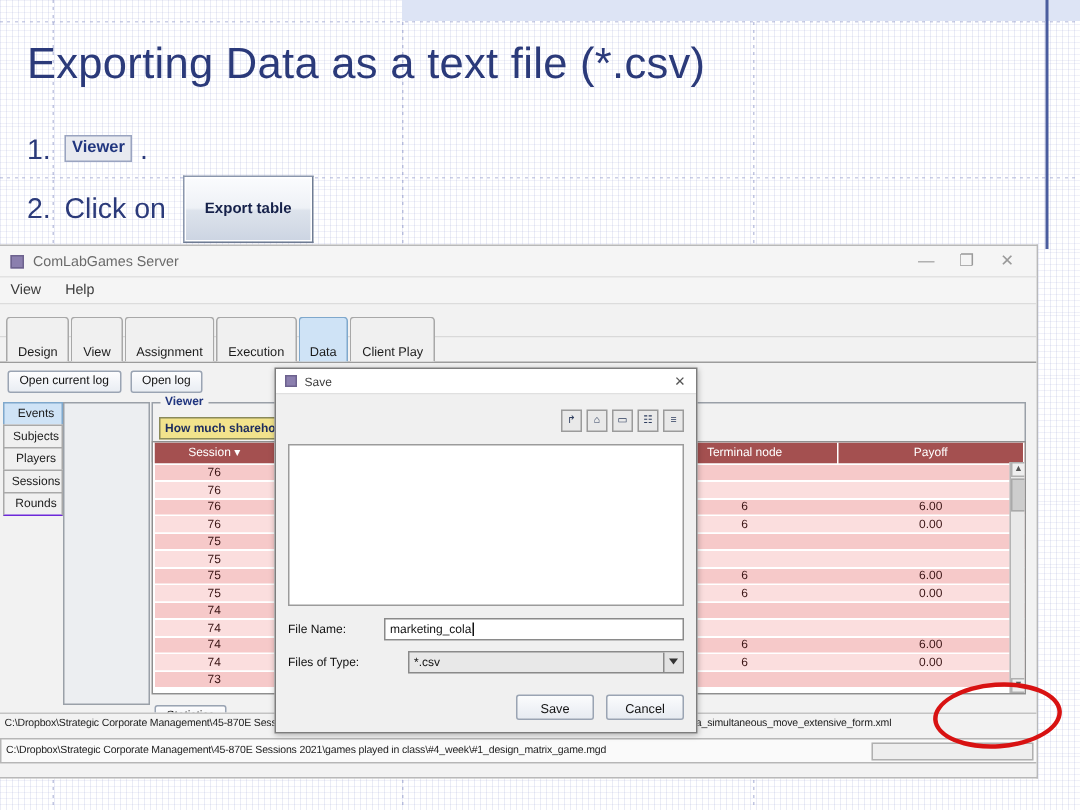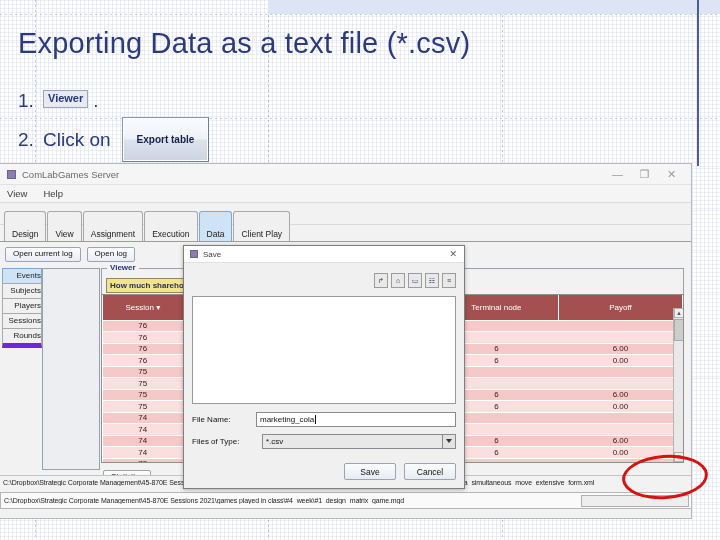--- a/index.html
+++ b/index.html
@@ -113,25 +113,25 @@
     font-size:8px; color:#111; padding:2px 7px; line-height:1.1;
     background:linear-gradient(to bottom,#fdfdfe,#e9edf3);
     border:1px solid #9aa4b3; border-radius:2px; white-space:nowrap;
   }
 
   
   #sidelist {
     position:absolute; left:2px; top:26px; width:40px;
   }
   .side-item {
-    font-size:8px; color:#1b1b1b; text-align:right;
+    font-size:8px; color:#1b1b1b; text-align:center;
     padding:2px 0 3px 4px; background:#f0f0f0;
     border:1px solid #a9a9a9; border-bottom:none; white-space:nowrap;
   }
-  .side-item:last-child { border-bottom:5px solid #6d28d9; }
+  .side-item:last-child { border-bottom:1px solid #6d28d9; }
   .side-item.active { background:#cfe3f6; border-color:#7fa8cc; }
   #side-panel {
     position:absolute; left:42px; top:26px; width:58px; height:202px;
     background:#eceef1; border:1px solid #9aa0a8;
   }
 
   
   #viewer-box {
     position:absolute; left:101px; top:26px; width:583px; height:40px;
     border:1px solid #9aa0a8; background:#f2f2f2;
@@ -151,21 +151,21 @@
   }
   .caret-dn { width:0;height:0;border-left:3px solid transparent;border-right:3px solid transparent;border-top:4px solid #333; }
 
   #table-wrap {
     position:absolute; left:101px; top:52px; width:583px; height:169px;
     border:1px solid #8f8f8f; background:#ffffff; overflow:hidden;
   }
   table.data { border-collapse:collapse; width:100%; table-layout:fixed; }
   table.data th {
     background:#a45050; color:#ffffff; font-size:8px; font-weight:normal;
-    height:25px; border:1px solid #ffffff; border-top:none; padding:0;
+    height:14px; border:1px solid #ffffff; border-top:none; padding:0;
   }
   table.data td {
     font-size:8px; color:#3a1414; text-align:center; height:11.5px;
     border-bottom:1px solid #ffffff; padding:0; overflow:hidden; white-space:nowrap;
   }
   tr.r-odd  td { background:#f6c9c9; }
   tr.r-even td { background:#fbdede; }
   td.left { text-align:left; padding-left:4px; }
   td.ctr  { text-align:center; }
 
@@ -243,21 +243,21 @@
   .tool-ico {
     width:14px; height:15px; background:#e9e9e9; border:1px solid #9b9b9b;
     display:flex; align-items:center; justify-content:center;
     font-size:7px; color:#2d3d5e; line-height:1;
   }
   #file-list {
     position:absolute; left:8px; top:50px; right:8px; height:108px;
     background:#ffffff; border:1px solid #9b9b9b;
   }
   #filenamerow { position:absolute; left:8px; top:165px; right:8px; height:16px; display:flex; align-items:center; gap:6px; }
-  #filetyperow  { position:absolute; left:8px; top:187px; right:8px; height:16px; display:flex; align-items:center; gap:12px; }
+  #filetyperow  { position:absolute; left:8px; top:187px; right:8px; height:16px; display:flex; align-items:center; gap:22px; }
   .dlg-lab-w { width:58px; flex:none; }
   #filename-input {
     flex:1; height:15px; background:#ffffff; border:1px solid #8a8a8a;
     display:flex; align-items:center; padding-left:3px;
   }
   #filename-value { font-size:8px; color:#111; }
   .caret-bar { width:1px; height:9px; background:#111; margin-left:1px; }
   #filetype-combo {
     flex:1; height:15px; background:#e8e8e8; border:1px solid #8a8a8a;
     display:flex; align-items:center; padding-left:3px; position:relative;

